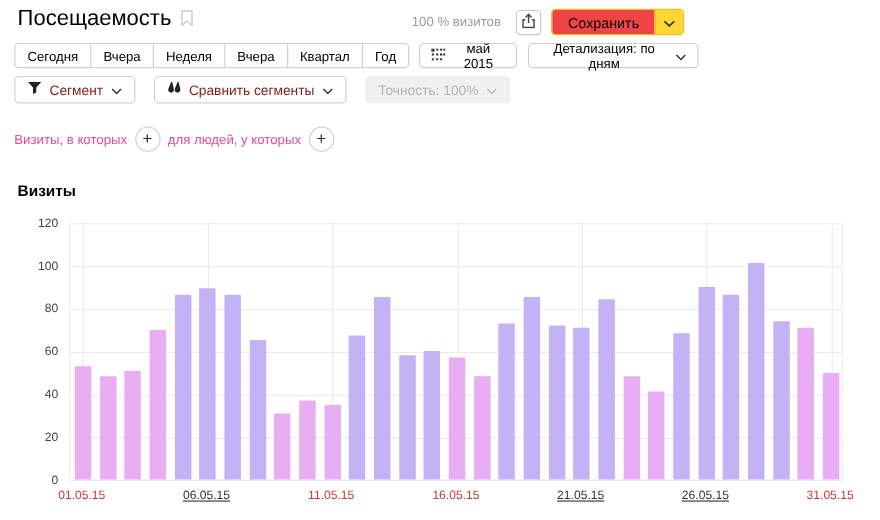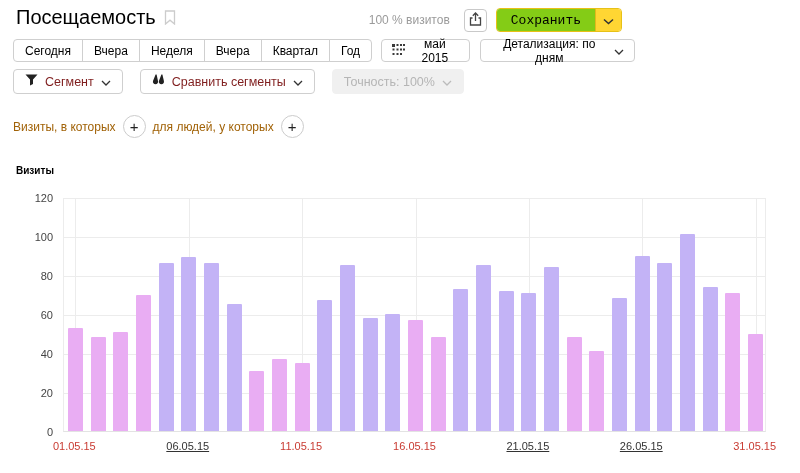--- a/index.html
+++ b/index.html
@@ -10,21 +10,21 @@
   
   .header-row { display:flex; align-items:flex-start; justify-content:space-between; padding:6px 13px 0 16px; }
   .title-wrap { display:flex; align-items:center; gap:8px; }
   .page-title { font-size:20px; font-weight:400; color:#000; }
   .bookmark { margin-top:3px; }
   .header-right { display:flex; align-items:center; gap:9px; margin-top:2px; }
   .visits-share { font-size:12px; color:#9b9b9b; margin-right:5px; }
   .icon-btn { width:23px; height:23px; background:#fff; border:1px solid #c9c9c9; border-radius:4px;
               display:flex; align-items:center; justify-content:center; cursor:pointer; }
   .save-split { display:inline-flex; height:24px; border:1px solid #e7c117; border-radius:4px; overflow:hidden; }
-  .save-main { background:#84cc16; border:none; font-family:Liberation Mono, monospace; font-size:13px; padding:0 14px; cursor:pointer; }
+  .save-main { background:#ef4444; border:none; font-family:Liberation Sans, sans-serif; font-size:13px; padding:0 14px; cursor:pointer; }
   .save-caret { background:#ffd633; border:none; border-left:1px solid #e3b81c; width:26px; display:flex; align-items:center; justify-content:center; cursor:pointer; }
 
   
   .toolbar-row { display:flex; align-items:center; margin:7px 0 0 13px; }
   .seg-tabs { display:inline-flex; }
   .seg-tab { background:#fff; border:1px solid #cfcfcf; margin-left:-1px; height:23px; padding:0 11px;
              font-family:inherit; font-size:12px; color:#000; cursor:pointer; }
   .seg-tab:first-child { margin-left:0; border-radius:4px 0 0 4px; }
   .seg-tab:last-child { border-radius:0 4px 4px 0; }
   .tool-btn { background:#fff; border:1px solid #cfcfcf; border-radius:4px; height:23px; padding:0 10px;
@@ -34,27 +34,27 @@
 
   
   .segment-row { display:flex; align-items:center; margin:7px 0 0 13px; gap:17px; }
   .seg-btn { background:#fff; border:1px solid #cfcfcf; border-radius:4px; height:25px; padding:0 11px;
              font-family:inherit; font-size:12.5px; color:#7f1d1d; cursor:pointer;
              display:inline-flex; align-items:center; gap:7px; }
   .seg-btn.disabled { background:#f0f0f0; border-color:#f0f0f0; color:#b5b5b5; cursor:default; }
 
   
   .filter-row { display:flex; align-items:center; margin:21px 0 0 13px; gap:7px; }
-  .filter-label { font-size:12px; color:#a16207; }
+  .filter-label { font-size:12px; color:#ec4899; }
   .plus-btn { width:23px; height:23px; border-radius:50%; border:1px solid #ccc; background:#fff;
               font-size:15px; line-height:1; color:#222; cursor:pointer; display:flex; align-items:center; justify-content:center;
               font-family:inherit; padding-bottom:1px; }
 
   
-  .section-title { font-size:10px; font-weight:700; margin:27px 0 0 16px; }
+  .section-title { font-size:14px; font-weight:700; margin:27px 0 0 16px; }
   .chart { position:relative; height:272px; margin-top:14px; }
   .plot { position:absolute; left:63px; top:8px; width:703px; height:234px;
           border-left:1px solid #ececec; border-right:1px solid #ececec; border-bottom:1px solid #e3e3e3; }
   .hgrid { position:absolute; left:0; width:100%; height:1px; background:#ececec; }
   .vgrid { position:absolute; top:0; width:1px; height:100%; background:#ececec; }
   .bar { position:absolute; bottom:0; width:15px; border-radius:1px 1px 0 0; cursor:pointer; }
   .ylabel { position:absolute; width:53px; text-align:right; font-size:11px; color:#444; left:0; }
   .xlabel { position:absolute; top:250px; font-size:11px; transform:translateX(-50%); white-space:nowrap; }
   .xlabel.dark { color:#333;text-decoration:underline; } .xlabel.red { color:#c93b32; }
 </style>

